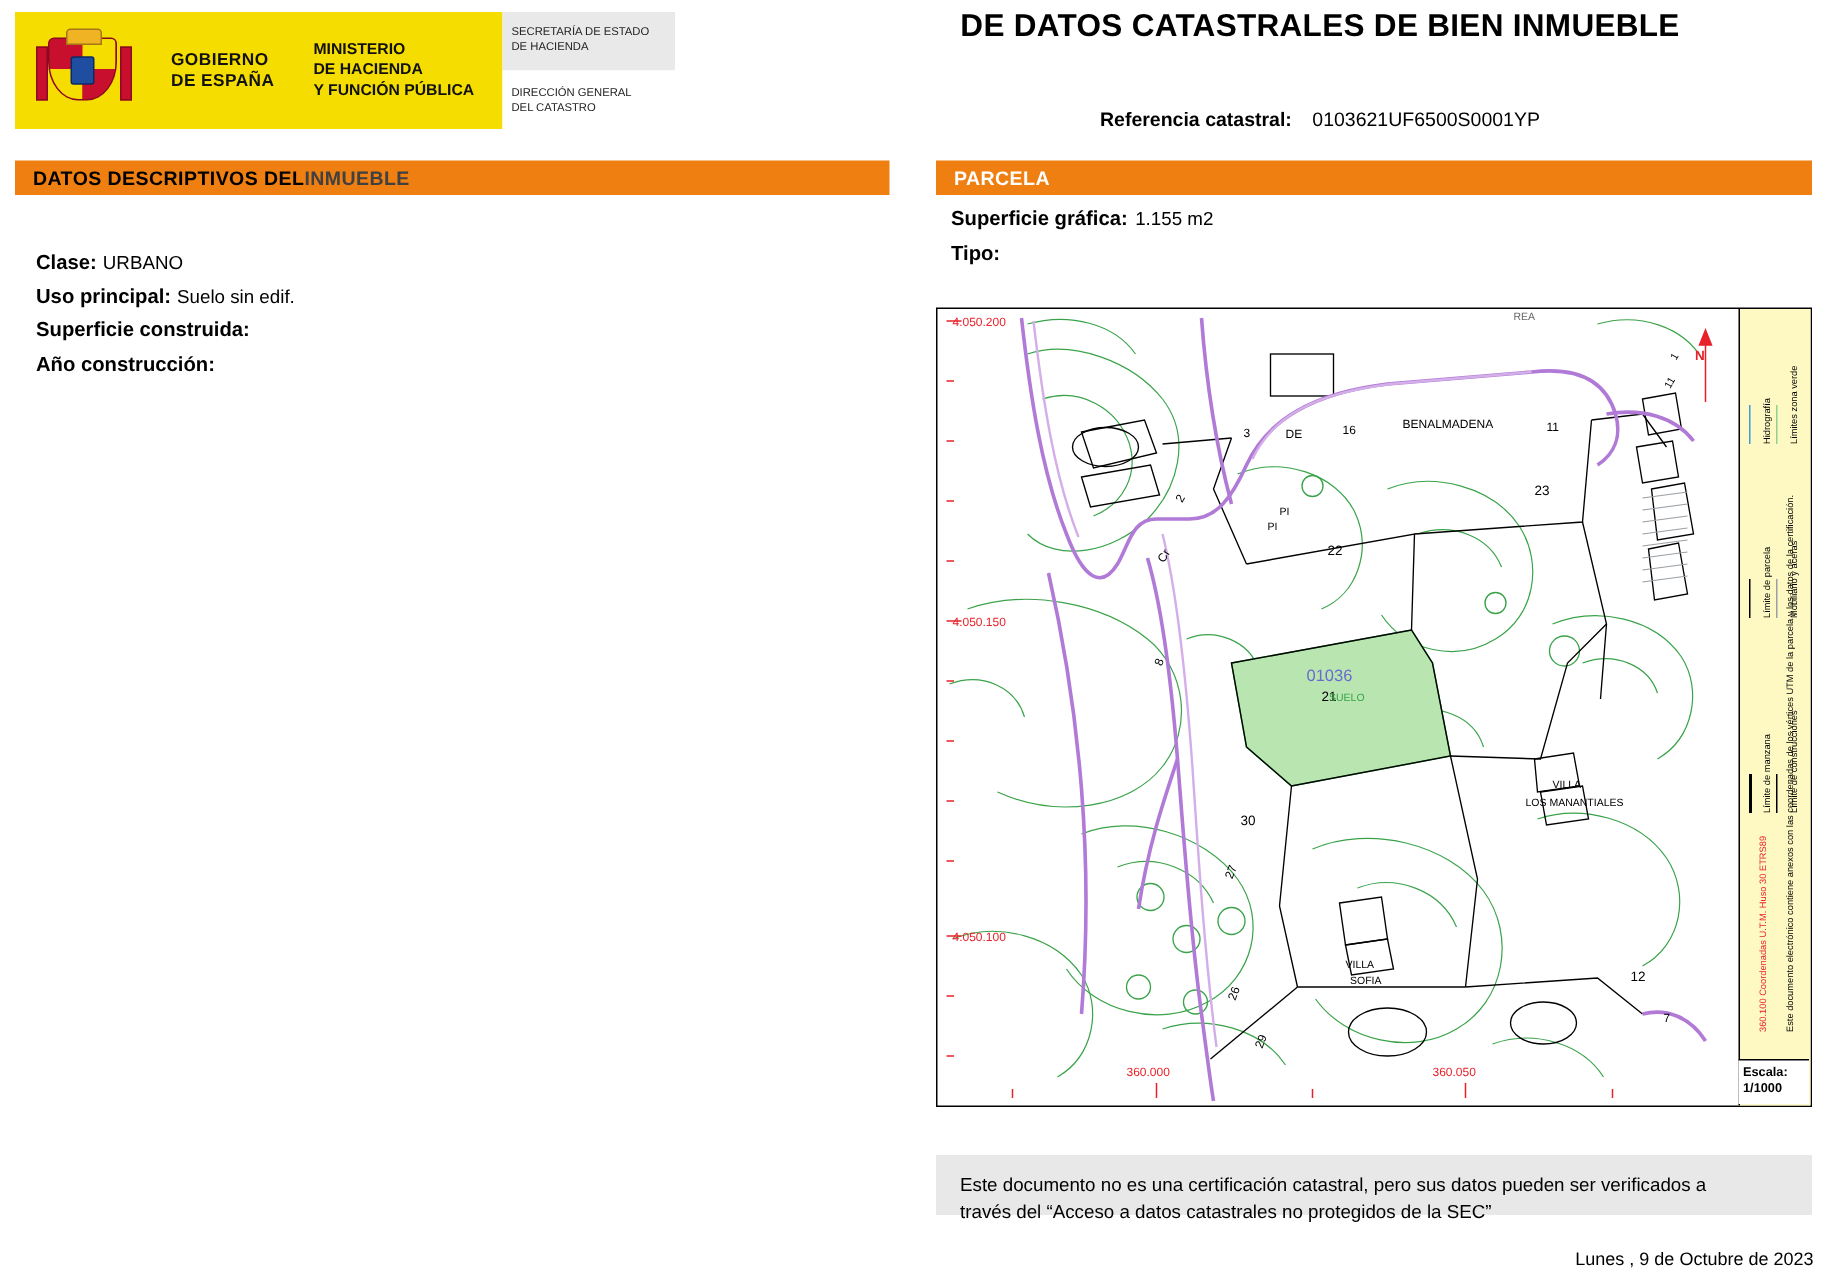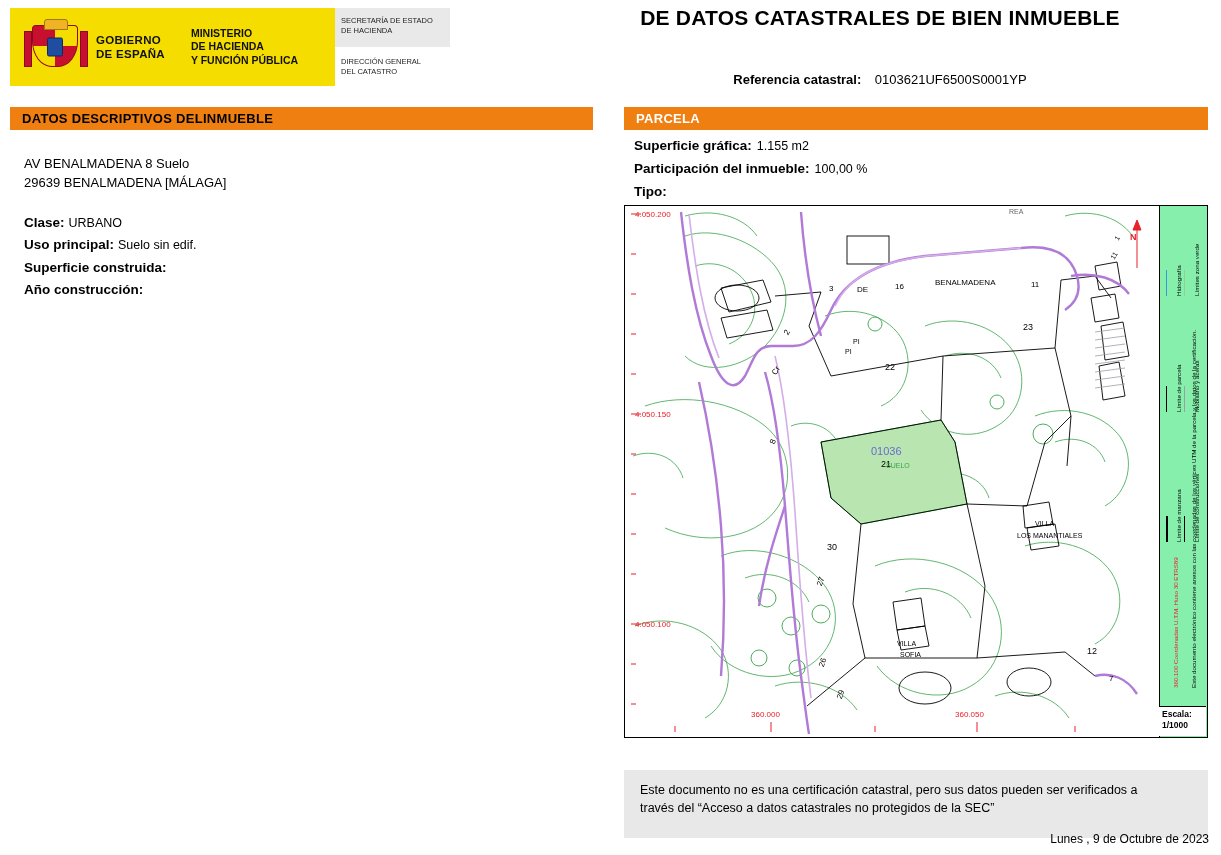--- a/index.html
+++ b/index.html
@@ -57,21 +57,21 @@
     position:absolute; left:50%; top:-2px; transform:translateX(-50%);
     width:22px; height:9px; background:#f0b323; border:1px solid #a37714; border-radius:3px 3px 0 0;
   }
   .coat .pillar-l, .coat .pillar-r {
     position:absolute; top:10px; width:6px; height:34px; background:#c8102e; border:1px solid #8a0b20;
   }
   .coat .pillar-l { left:0; }
   .coat .pillar-r { right:0; }
 
   .gob-text {
-    margin-left: 8px;
+    margin-left: 26px;
     line-height: 1.25;
   }
   .gob-text .l1 {
     font-size: 11.5px;
     font-weight: bold;
     letter-spacing: 0.3px;
     color: #111;
   }
   .gob-text .l2 {
     font-size: 11.5px;
@@ -144,21 +144,21 @@
     font-weight: bold;
     font-size: 13px;
     letter-spacing: 0.3px;
     display: flex;
     align-items: center;
     padding-left: 12px;
     box-sizing: border-box;
   }
   .bar.left { left: 10px; top: 107px; width: 583px; }
   .bar.right { left: 624px; top: 107px; width: 584px; }
-  .bar .hl { color: #000000; }
+  .bar .hl { color: #404040; }
   .bar .faded { color: #000000; }
 
   
   .left-data {
     position: absolute;
     left: 24px;
     top: 145px;
     width: 560px;
     font-size: 13.5px;
     line-height: 1.0;
@@ -198,21 +198,21 @@
     height: 531px;
     overflow: hidden;
   }
   .legend {
     position: absolute;
     right: 0; top: 0;
     width: 48px;
     height: 531px;
     border-left: 1px solid #000;
     box-sizing: border-box;
-    background: #86efac;
+    background: #fef9c3;
   }
   .legend-inner {
     position: absolute;
     top: 6px;
     left: 0;
     width: 48px;
     height: 480px;
   }
   .leg-item {
     position: absolute;
@@ -281,21 +281,21 @@
     white-space: nowrap;
     transform-origin: left top;
   }
 
   
   .note {
     position: absolute;
     left: 624px;
     top: 770px;
     width: 584px;
-    height: 68px;
+    height: 40px;
     background: #e8e8e8;
     box-sizing: border-box;
     padding: 11px 16px;
     font-size: 12.5px;
     line-height: 1.45;
     color: #000;
   }
   .date {
     position: absolute;
     right: 12px;
@@ -355,45 +355,38 @@
 
 <div class="bar left">
   <span class="faded">DATOS DESCRIPTIVOS DEL </span>
     <span class="hl">INMUEBLE</span>
 </div>
 <div class="bar right">
   <span>PARCELA</span>
 </div>
 
 <div class="left-data">
-  <div class="loc-lines">
-    <div>AV BENALMADENA 8 Suelo</div>
-    <div>29639 BENALMADENA [MÁLAGA]</div>
-  </div>
   <div class="gap"></div>
   <div class="kv">
     <span class="b">Clase:</span><span class="v">URBANO</span>
   </div>
   <div class="kv">
     <span class="b">Uso principal:</span><span class="v">Suelo sin edif.</span>
   </div>
   <div class="kv">
     <span class="b">Superficie construida:</span><span class="v"></span>
   </div>
   <div class="kv">
     <span class="b">Año construcción:</span><span class="v"></span>
   </div>
 </div>
 
 <div class="right-data">
   <div class="line">
     <span class="b">Superficie gráfica:</span><span class="v">1.155 m2</span>
-  </div>
-  <div class="line">
-    <span class="b">Participación del inmueble:</span><span class="v">100,00 %</span>
   </div>
   <div class="line">
     <span class="b">Tipo:</span><span class="v"></span>
   </div>
 </div>
 
 <div class="map-wrap">
   <div class="map-canvas">
     <svg width="534" height="531" viewBox="0 0 534 531" xmlns="http://www.w3.org/2000/svg">
 

